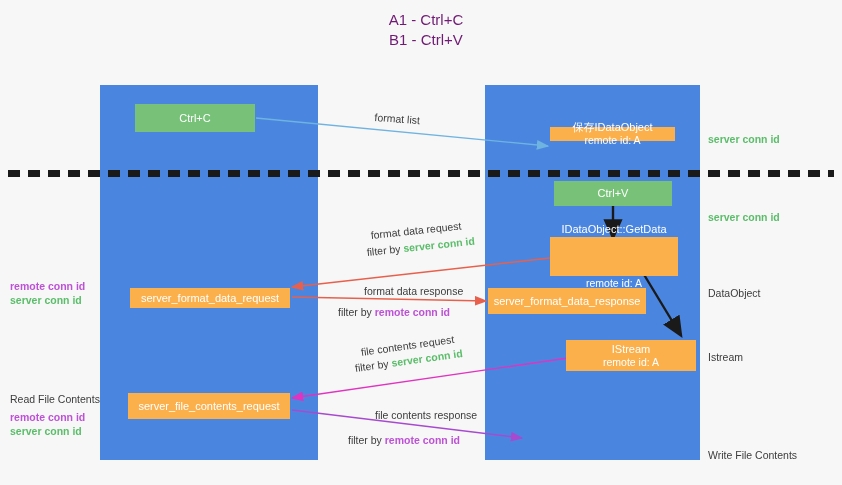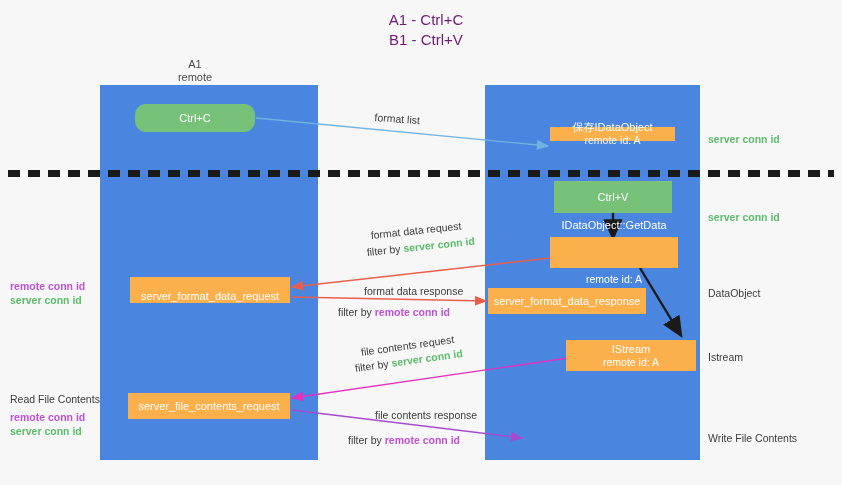--- a/index.html
+++ b/index.html
@@ -104,24 +104,20 @@
 </head>
 <body>
 
 <div class="canvas">
 
   <div class="title">
     <div>A1 - Ctrl+C</div>
     <div>B1 - Ctrl+V</div>
   </div>
 
-  <div class="lane-head" style="left:120px; top:58px; width:150px;">
-    <div>A1</div>
-    <div>remote</div>
-  </div>
 
   <div class="lane" style="left:100px; top:85px; width:218px; height:375px;"></div>
   <div class="lane" style="left:485px; top:85px; width:215px; height:375px;"></div>
 
   <svg class="layer">
     <defs>
       <marker id="ah-blue" markerWidth="9" markerHeight="7" refX="8" refY="3.5" orient="auto">
         <path d="M0,0 L9,3.5 L0,7 z" fill="#6fb3e0"></path>
       </marker>
       <marker id="ah-red" markerWidth="9" markerHeight="7" refX="8" refY="3.5" orient="auto">
@@ -146,44 +142,44 @@
 
     <line x1="550" y1="258" x2="292" y2="287" stroke="#e8604c" stroke-width="1.4" marker-end="url(#ah-red)"></line>
 
     <line x1="292" y1="297" x2="486" y2="301" stroke="#e8604c" stroke-width="1.4" marker-end="url(#ah-red)"></line>
 
     <line x1="568" y1="358" x2="292" y2="398" stroke="#e033c0" stroke-width="1.4" marker-end="url(#ah-magenta)"></line>
 
     <line x1="292" y1="410" x2="522" y2="438" stroke="#a84ad0" stroke-width="1.4" marker-end="url(#ah-purple)"></line>
   </svg>
 
-  <div class="node green" style="left:135px; top:104px; width:120px; height:28px;border-radius:11px;">
+  <div class="node green" style="left:135px; top:104px; width:120px; height:28px;">
     <div>Ctrl+C</div>
   </div>
 
   <div class="node orange" style="left:550px; top:127px; width:125px; height:14px;">
     <div>保存IDataObject</div>
     <div class="l2">remote id: A</div>
   </div>
 
-  <div class="node green" style="left:554px; top:181px; width:118px; height:32px;">
+  <div class="node green" style="left:554px; top:181px; width:118px; height:25px;">
     <div>Ctrl+V</div>
   </div>
 
-  <div class="node orange" style="left:550px; top:237px; width:128px; height:31px;gap:41px;">
+  <div class="node orange" style="left:550px; top:237px; width:128px; height:39px;gap:41px;">
     <div>IDataObject::GetData</div>
     <div class="l2">remote id: A</div>
   </div>
 
   <div class="node orange" style="left:566px; top:340px; width:130px; height:31px;">
     <div>IStream</div>
     <div class="l2">remote id: A</div>
   </div>
 
-  <div class="node orange" style="left:130px; top:277px; width:160px; height:26px;justify-content:flex-end;">
+  <div class="node orange" style="left:130px; top:288px; width:160px; height:20px;">
     <div>server_format_data_request</div>
   </div>
 
   <div class="node orange" style="left:128px; top:393px; width:162px; height:26px;">
     <div>server_file_contents_request</div>
   </div>
 
   <div class="node orange" style="left:488px; top:288px; width:158px; height:26px;">
     <div>server_format_data_response</div>
   </div>
@@ -227,17 +223,17 @@
   <div class="side-note" style="left:10px; top:392px;">
     <div class="plain">Read File Contents</div>
     <div class="purple-txt" style="margin-top:4px;">remote conn id</div>
     <div class="green-txt">server conn id</div>
   </div>
 
   <div class="right-note green" style="left:708px; top:132px;">server conn id</div>
   <div class="right-note green" style="left:708px; top:210px;">server conn id</div>
   <div class="right-note" style="left:708px; top:246px;margin-top:40px;">DataObject</div>
   <div class="right-note" style="left:708px; top:350px;">Istream</div>
-  <div class="right-note" style="left:708px; top:431px;">Write File Contents</div>
+  <div class="right-note" style="left:708px; top:448px;">Write File Contents</div>
 
   <div class="divider"></div>
 
 </div>
 
 </body></html>

